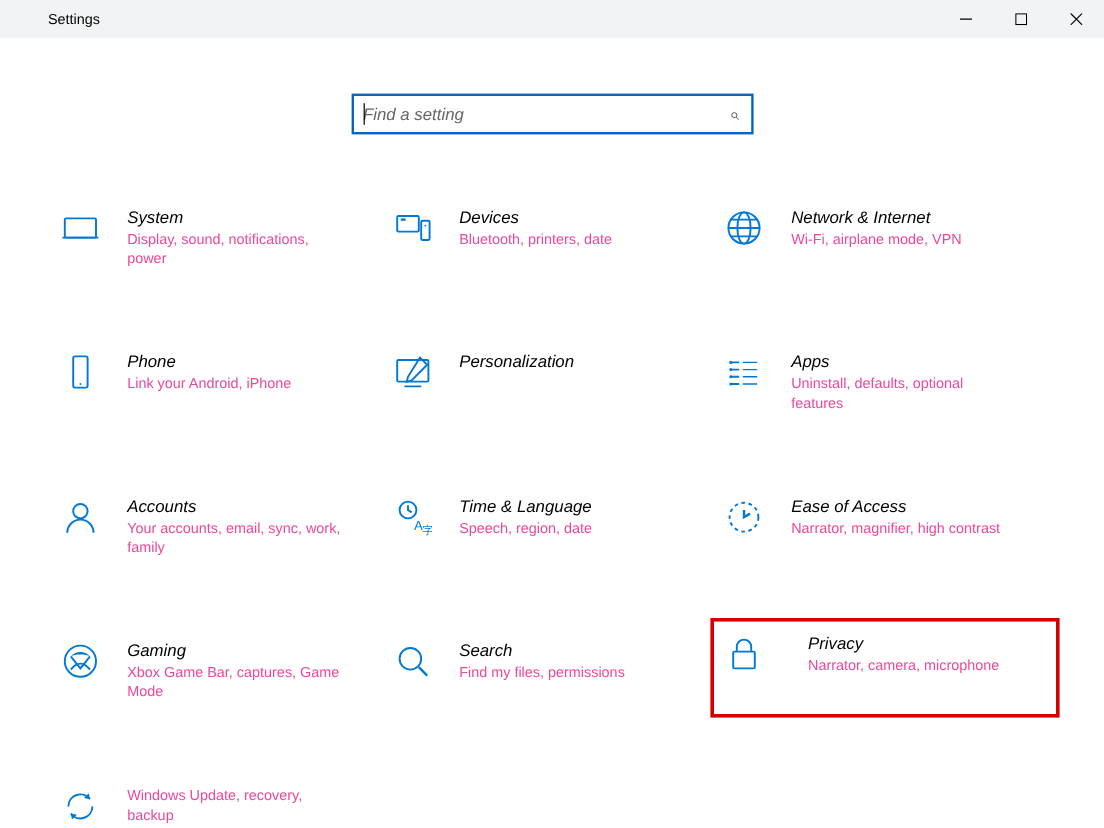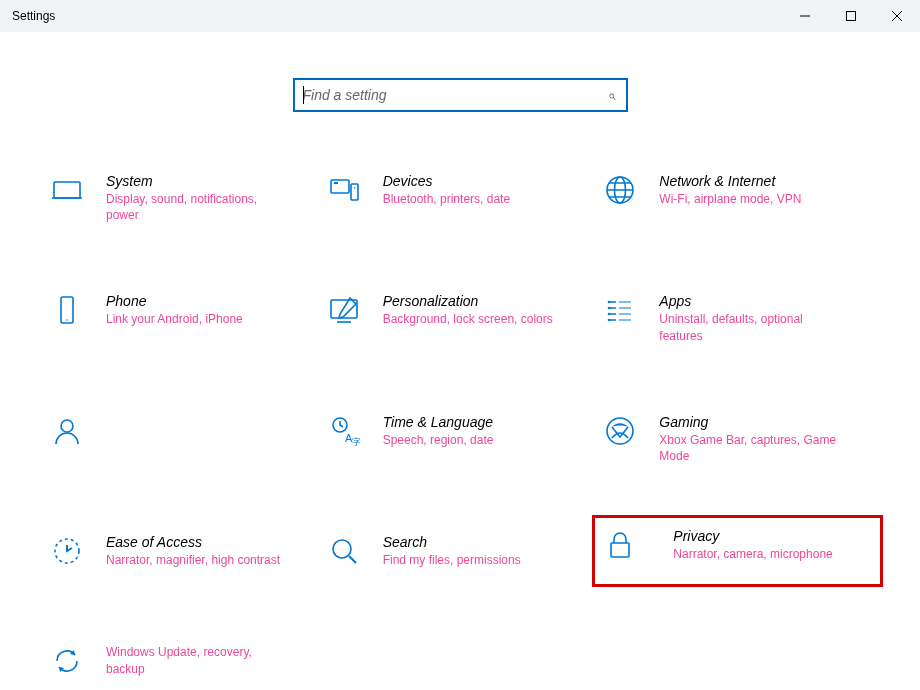--- a/index.html
+++ b/index.html
@@ -7,21 +7,21 @@
 
 
 .titlebar {
   height: 32px;
   background: #f2f3f5;
   display: flex;
   align-items: center;
   justify-content: space-between;
   padding-left: 12px;
 }
-.titlebar .title { font-size: 12px; color: #000; }
+.titlebar .title { font-size: 12px; color: #000; margin-left: 28px; }
 .win-controls { display: flex; height: 100%; }
 .win-btn {
   width: 46px; height: 32px;
   display: flex; align-items: center; justify-content: center;
   cursor: default;
 }
 .win-btn svg { display: block; }
 
 
 .search-wrap { display: flex; justify-content: center; margin-top: 46px; }
@@ -230,77 +230,80 @@
       </div>
     </div>
     <div class="cat">
       <div class="cat-icon">
         <svg class="ic" width="32" height="32" viewBox="0 0 32 32">
           <use href="#ic-personalization"></use>
         </svg>
       </div>
       <div class="cat-text">
         <div class="cat-title">Personalization</div>
-        <div class="cat-sub">Background, lock screen, colors</div>
       </div>
     </div>
     <div class="cat">
       <div class="cat-icon">
         <svg class="ic" width="32" height="32" viewBox="0 0 32 32">
           <use href="#ic-apps"></use>
         </svg>
       </div>
       <div class="cat-text">
         <div class="cat-title">Apps</div>
         <div class="cat-sub">Uninstall, defaults, optional features</div>
       </div>
     </div>
     <div class="cat">
       <div class="cat-icon">
         <svg class="ic" width="32" height="32" viewBox="0 0 32 32">
           <use href="#ic-accounts"></use>
         </svg>
       </div>
+      <div class="cat-text">
+        <div class="cat-title">Accounts</div>
+        <div class="cat-sub">Your accounts, email, sync, work, family</div>
+      </div>
     </div>
     <div class="cat">
       <div class="cat-icon">
         <svg class="ic" width="32" height="32" viewBox="0 0 32 32">
           <use href="#ic-time-language"></use>
         </svg>
       </div>
       <div class="cat-text">
         <div class="cat-title">Time &amp; Language</div>
         <div class="cat-sub">Speech, region, date</div>
       </div>
     </div>
     <div class="cat">
       <div class="cat-icon">
         <svg class="ic" width="32" height="32" viewBox="0 0 32 32">
+          <use href="#ic-ease-of-access"></use>
+        </svg>
+      </div>
+      <div class="cat-text">
+        <div class="cat-title">Ease of Access</div>
+        <div class="cat-sub">Narrator, magnifier, high contrast</div>
+      </div>
+    </div>
+    <div class="cat">
+      <div class="cat-icon">
+        <svg class="ic" width="32" height="32" viewBox="0 0 32 32">
           <use href="#ic-gaming"></use>
         </svg>
       </div>
       <div class="cat-text">
         <div class="cat-title">Gaming</div>
         <div class="cat-sub">Xbox Game Bar, captures, Game Mode</div>
       </div>
     </div>
     <div class="cat">
       <div class="cat-icon">
         <svg class="ic" width="32" height="32" viewBox="0 0 32 32">
-          <use href="#ic-ease-of-access"></use>
-        </svg>
-      </div>
-      <div class="cat-text">
-        <div class="cat-title">Ease of Access</div>
-        <div class="cat-sub">Narrator, magnifier, high contrast</div>
-      </div>
-    </div>
-    <div class="cat">
-      <div class="cat-icon">
-        <svg class="ic" width="32" height="32" viewBox="0 0 32 32">
           <use href="#ic-search"></use>
         </svg>
       </div>
       <div class="cat-text">
         <div class="cat-title">Search</div>
         <div class="cat-sub">Find my files, permissions</div>
       </div>
     </div>
     <div class="cat highlight">
       <div class="cat-icon">

